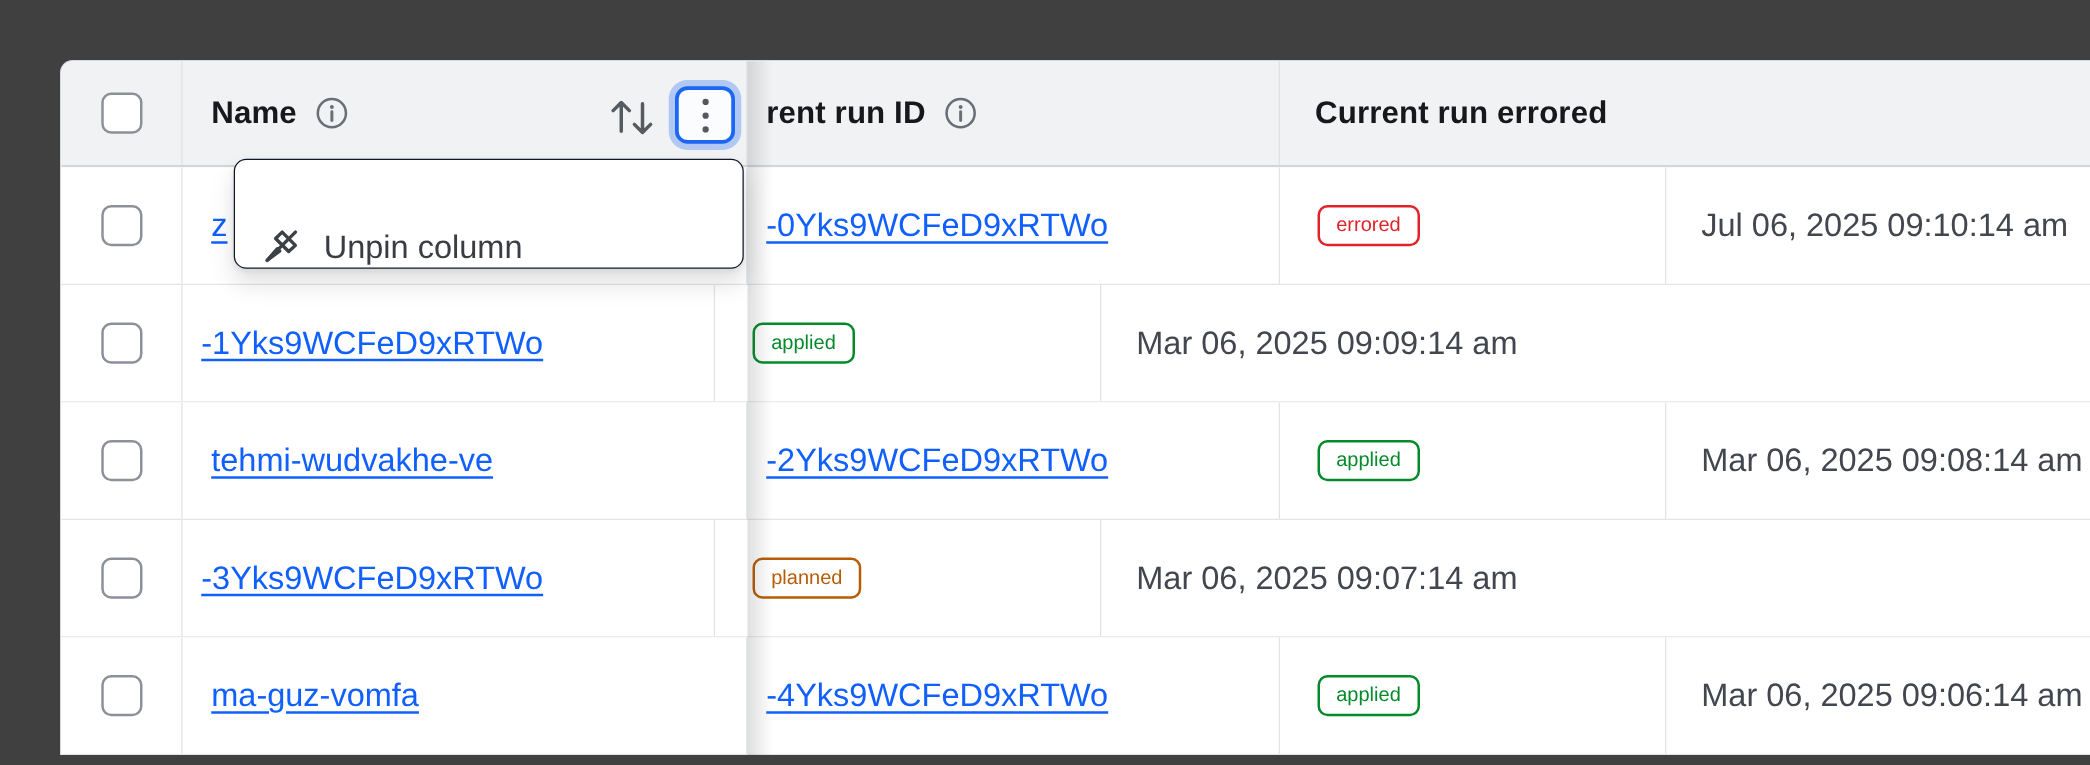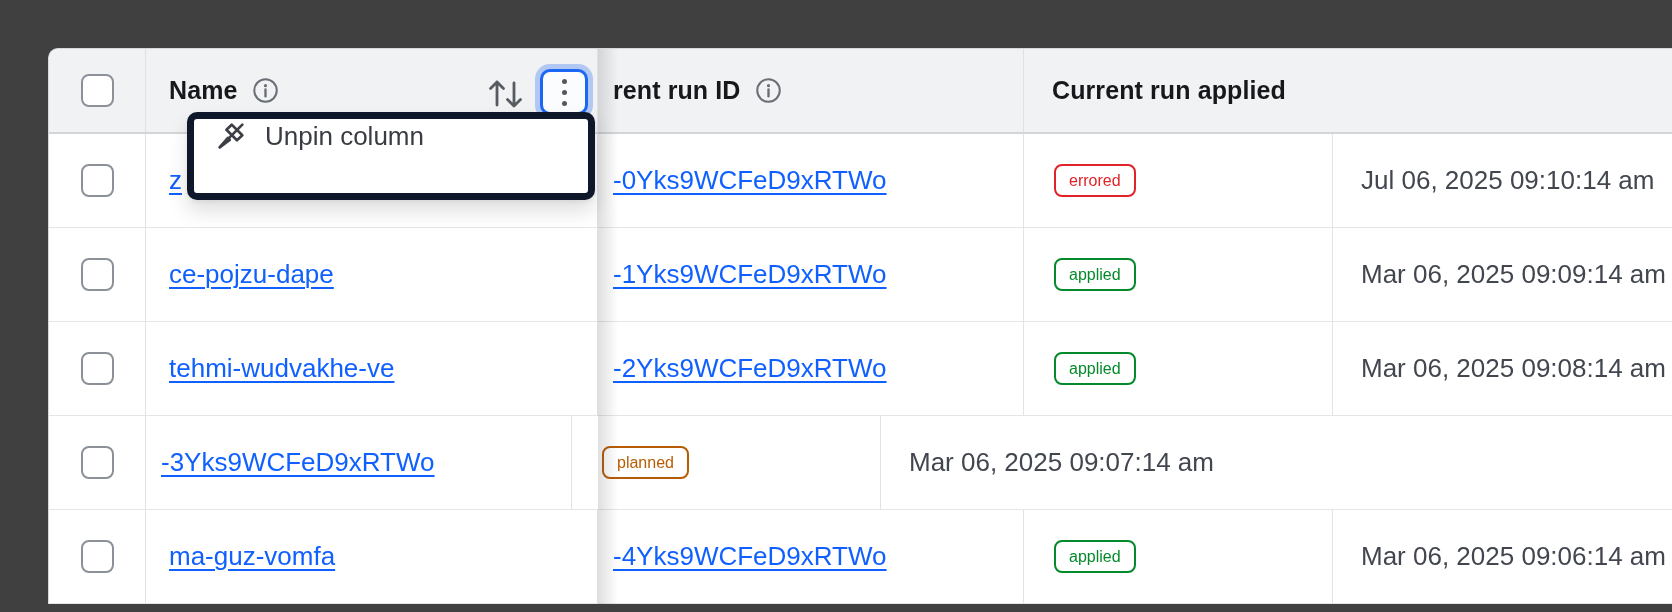--- a/index.html
+++ b/index.html
@@ -134,29 +134,29 @@
     justify-content: center;
     gap: 6px;
     z-index: 5;
     cursor: pointer;
   }
   .kebab-dot { width: 5px; height: 5px; border-radius: 50%; background: #54575e; }
 
   
   .menu {
     position: absolute;
-    left: 187px; top: 112px;
+    left: 187px; top: 127px;
     width: 408px; height: 88px;
     background: #ffffff;
-    border: 7px solid #0f172a;
+    border: 1px solid #0f172a;
     border-radius: 10px;
     box-shadow: 0 12px 20px rgba(0,0,0,0.12), 0 2px 4px rgba(0,0,0,0.06);
     z-index: 6;
     display: flex;
-    align-items: flex-start;
+    align-items: flex-end;
   }
   .menu-item {
     display: flex;
     align-items: center;
     gap: 17px;
     padding-left: 20px;
     width: 100%;
     cursor: pointer;
   }
   .menu-item-label { font-size: 26px; color: #393c43; white-space: nowrap; }
@@ -187,21 +187,21 @@
         <span class="th-label">rent run ID</span>
         <span class="info-icon">
           <svg width="27" height="27" viewBox="0 0 24 24" fill="none" stroke="currentColor" stroke-width="1.8">
             <circle cx="12" cy="12" r="10"></circle>
             <circle cx="12" cy="7.7" r="1.4" fill="currentColor" stroke="none"></circle>
             <path d="M12 11v6.2" stroke-width="2.1" stroke-linecap="round"></path>
           </svg>
         </span>
       </div>
       <div class="cell c-applied">
-        <span class="th-label">Current run applied</span>
+        <span class="th-label">Current run errored</span>
       </div>
     </div>
 
     <div class="trow tbody-row">
       <div class="cell c-select">
         <span class="checkbox"></span>
       </div>
       <div class="cell c-name">
         <a class="link">z</a>
       </div>
@@ -212,23 +212,20 @@
         <span class="badge badge-errored">errored</span>
       </div>
       <div class="cell c-applied">
         <span class="timestamp">Jul 06, 2025 09:10:14 am</span>
       </div>
     </div>
 
     <div class="trow tbody-row">
       <div class="cell c-select">
         <span class="checkbox"></span>
-      </div>
-      <div class="cell c-name">
-        <a class="link">ce-pojzu-dape</a>
       </div>
       <div class="cell c-runid">
         <a class="link">-1Yks9WCFeD9xRTWo</a>
       </div>
       <div class="cell c-status">
         <span class="badge badge-applied">applied</span>
       </div>
       <div class="cell c-applied">
         <span class="timestamp">Mar 06, 2025 09:09:14 am</span>
       </div>

